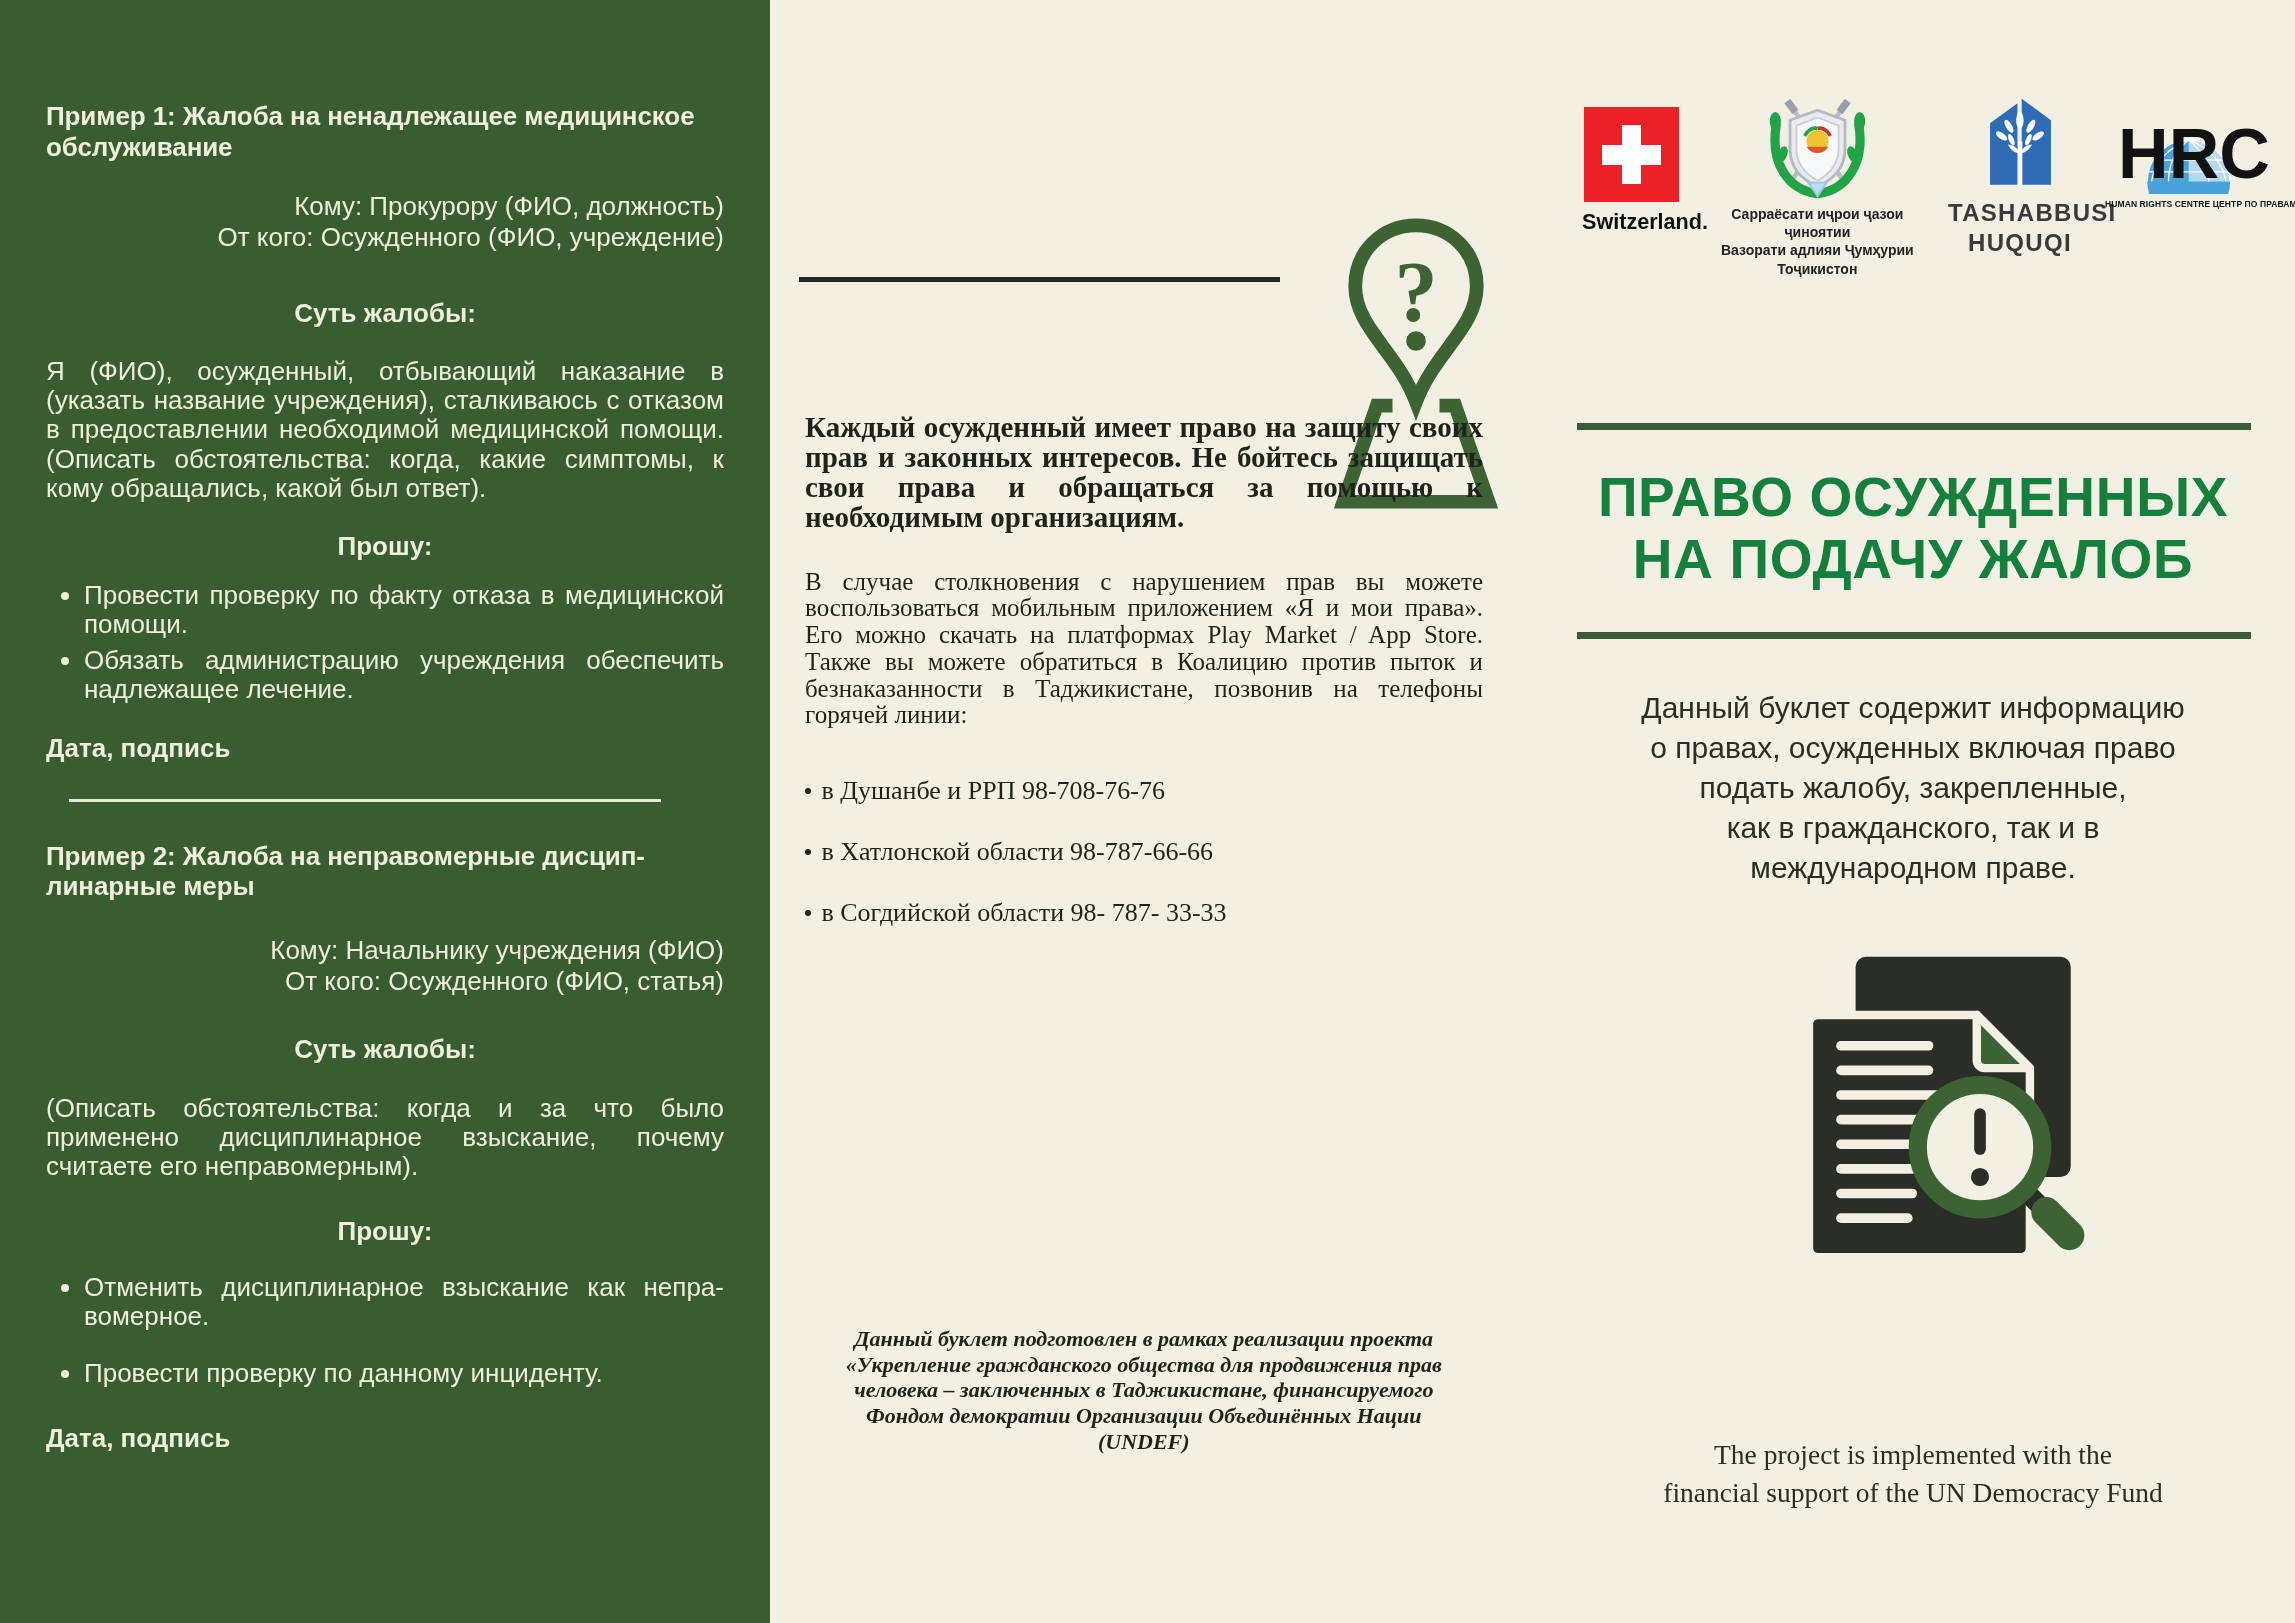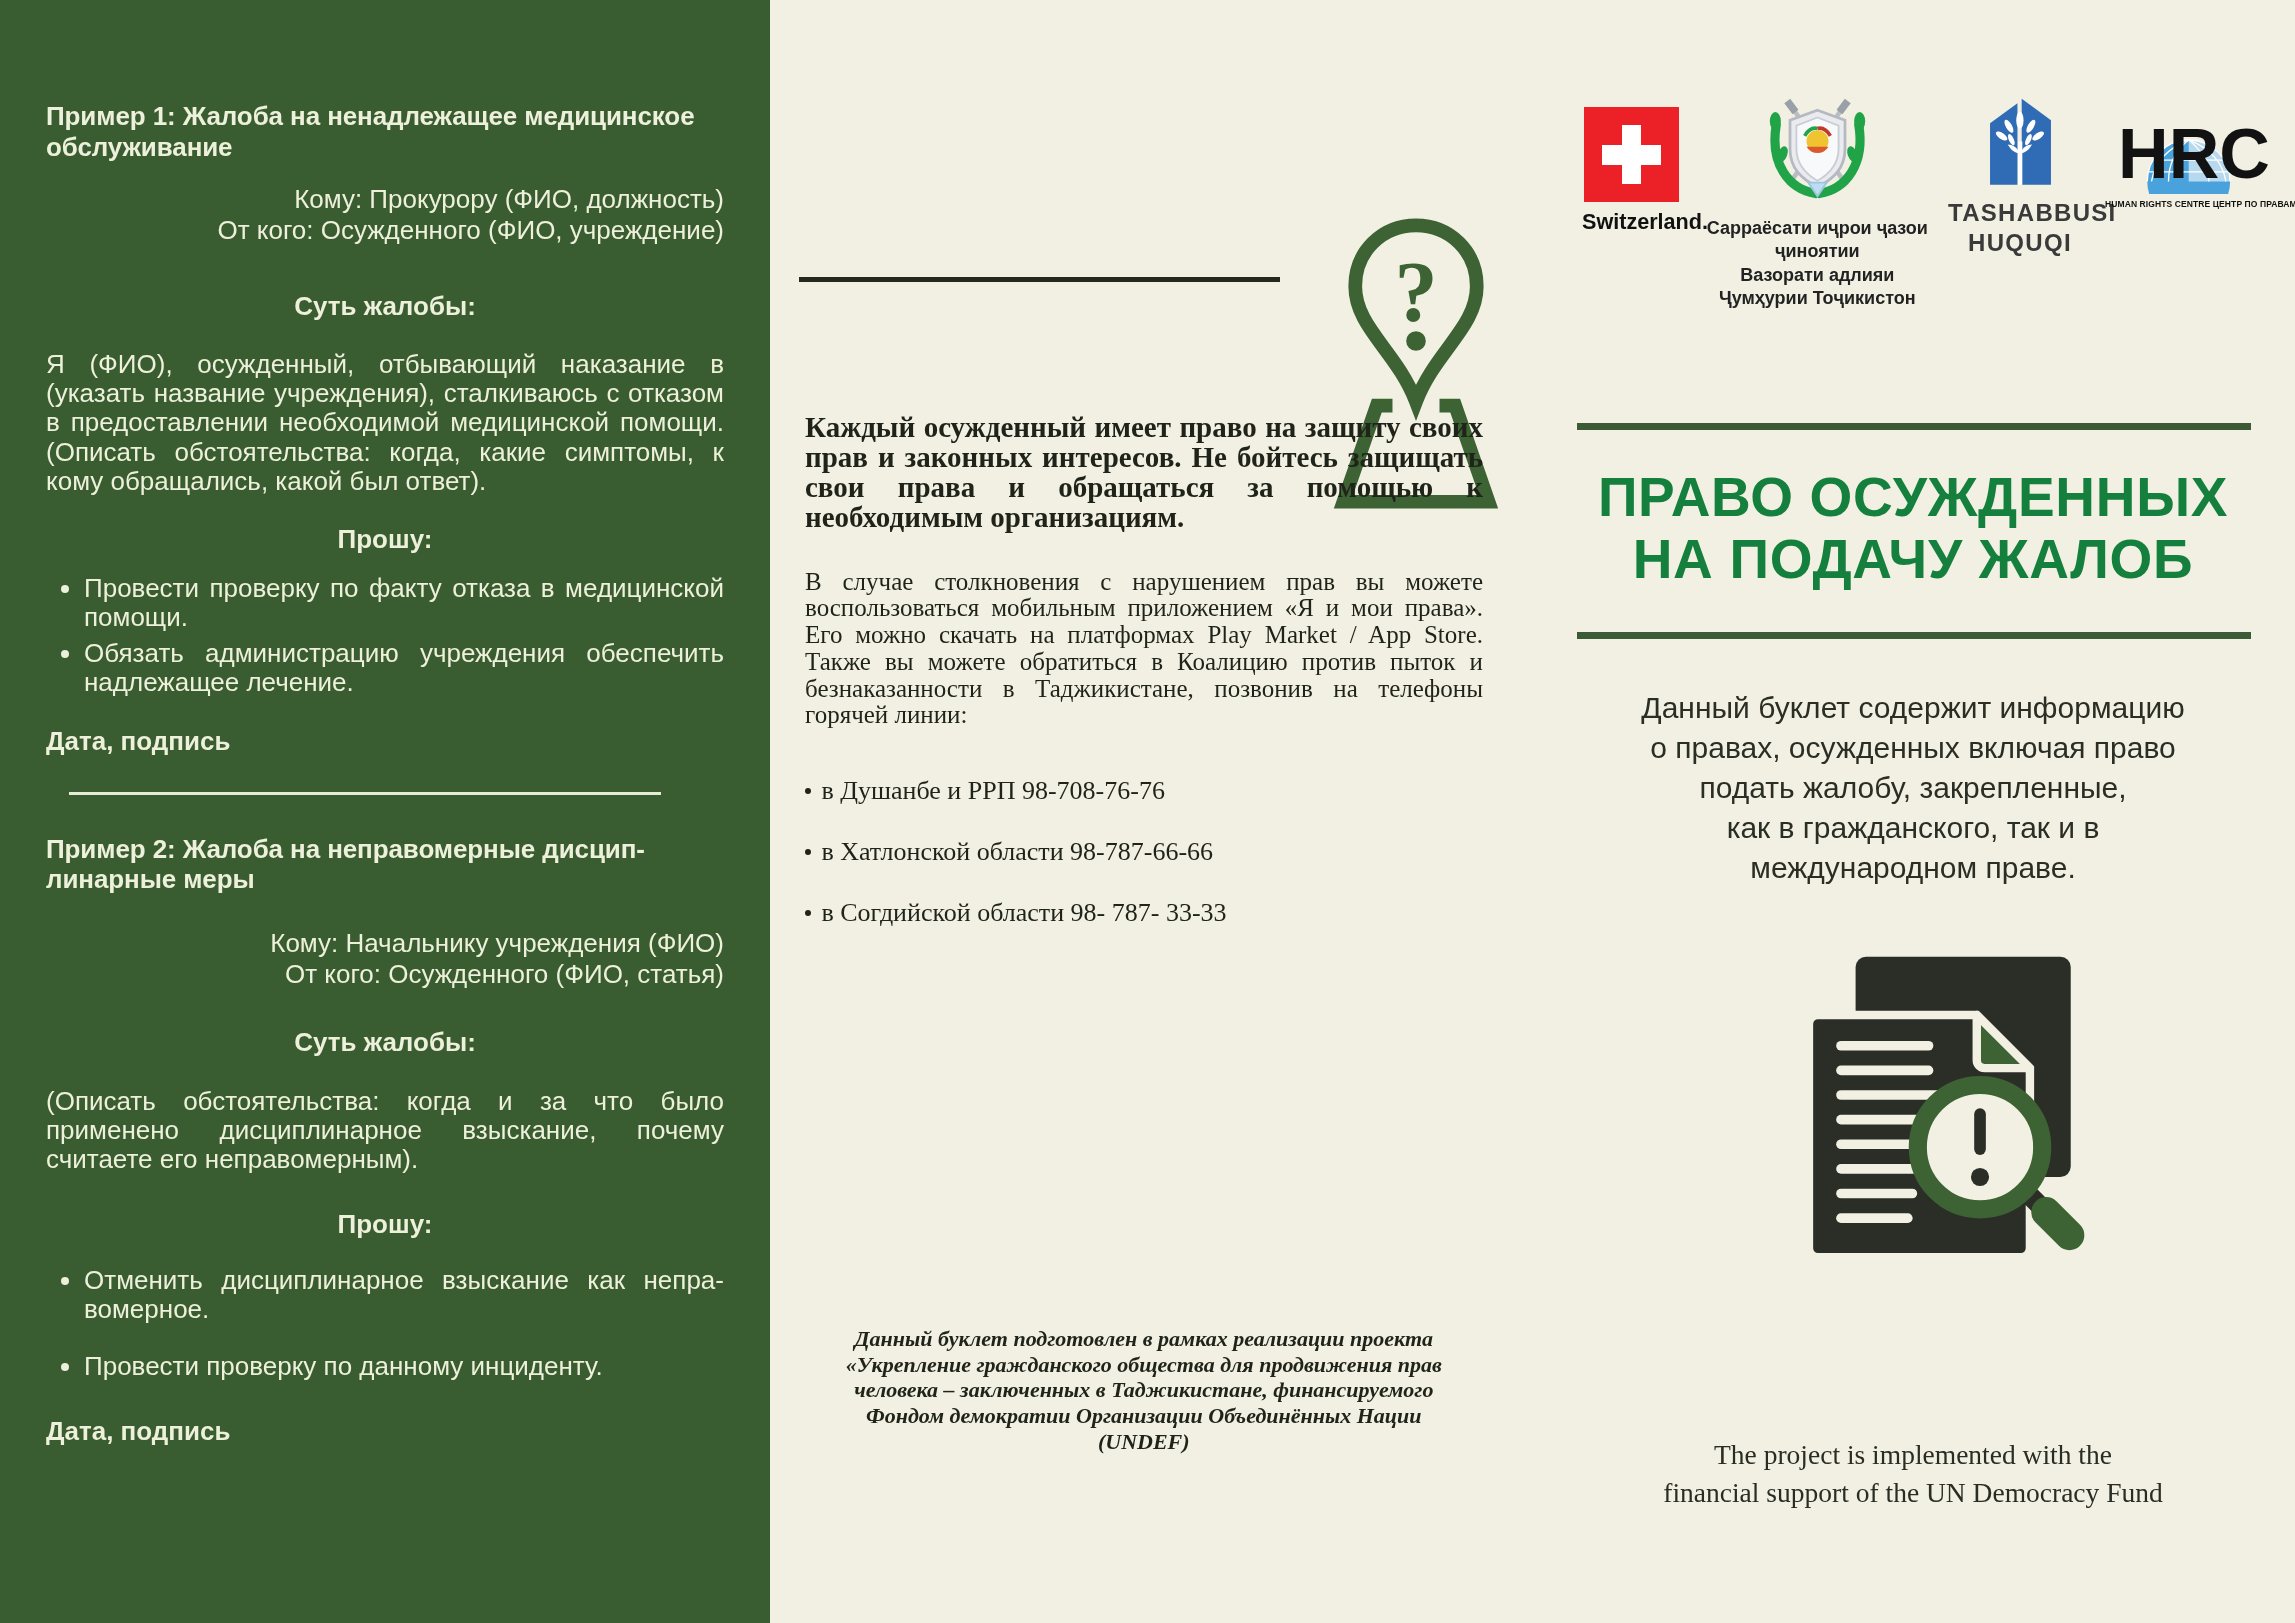--- a/index.html
+++ b/index.html
@@ -17,21 +17,21 @@
     width:770px;height:100%;
     background:#3a5c31;
     color:#edf0da;
     box-sizing:border-box;
     padding:0 46px;
     font-size:26px;line-height:1.125;
   }
   .pl-heading{font-weight:bold;font-size:26px;line-height:1.18;letter-spacing:-0.1px;}
   .pl-heading span{display:block;}
   .h1-block{margin-top:101px;}
-  .addr{ text-align:right; margin-top:22px; line-height:1.18;}
+  .addr{ text-align:right; margin-top:29px; line-height:1.18;}
   .addr div{display:block;}
   .center-label{text-align:center;font-weight:bold;margin-top:46px;}
   .center-label.mt45{margin-top:29px;}
   .center-label.mt55{margin-top:36px;}
   .center-label.mt60{margin-top:39px;}
   .pl-par{margin-top:29px;text-align:justify;}
   .pl-list{margin:19.6px 0 0 0;padding-left:38px;}
   .pl-list li{text-align:justify;margin-bottom:6.5px;}
   .pl-list.sp li{margin-bottom:27.5px;}
   .pl-list li:last-child{margin-bottom:0;}
@@ -59,21 +59,21 @@
   
   .panel-right{width:764px;height:100%;position:relative;color:#24271e;}
   .logos-row{position:absolute;top:90px;left:51px;right:13px;display:flex;align-items:flex-start;}
   .logo-block{text-align:center;}
   .logo-swiss{width:98px;margin-top:17px;}
   .swiss-box{position:relative;width:95px;height:95px;background:#ec2127;margin:0 auto;}
   .swiss-box .v{position:absolute;left:38px;top:18.3px;width:19.6px;height:59px;background:#ffffff;}
   .swiss-box .h{position:absolute;left:18.3px;top:38px;width:59px;height:19.6px;background:#ffffff;}
   .swiss-caption{font-weight:bold;font-size:21.6px;margin-top:6.5px;color:#111;}
   .logo-ministry{width:256px;margin-left:25px;}
-  .ministry-caption{font-weight:bold;font-size:18px;line-height:1.3;color:#222;margin-top:15px;text-align:center;}
+  .ministry-caption{font-weight:bold;font-size:14px;line-height:1.3;color:#222;margin-top:3px;text-align:center;}
   .ministry-caption span{display:block;}
   .logo-tash{width:144px;margin-left:18.3px;margin-top:5.2px;}
   .tash-caption{font-weight:bold;font-size:24px;letter-spacing:1.3px;line-height:1.25;color:#3a3a3a;margin-top:7.8px;}
   .tash-caption span{display:block;}
   .logo-hrc{width:177px;margin-left:13px;margin-top:31px;}
   .hrc-caption{font-weight:bold;font-size:8.5px;letter-spacing:0.1px;color:#111;margin-top:2.6px;white-space:nowrap;}
   .rp-rule{position:absolute;left:46px;width:674px;height:6.5px;background:#3c5a36;}
   .rp-rule.r1{top:423px;}
   .rp-rule.r2{top:632px;}
   .rp-title{position:absolute;top:466px;left:0;right:0;text-align:center;

